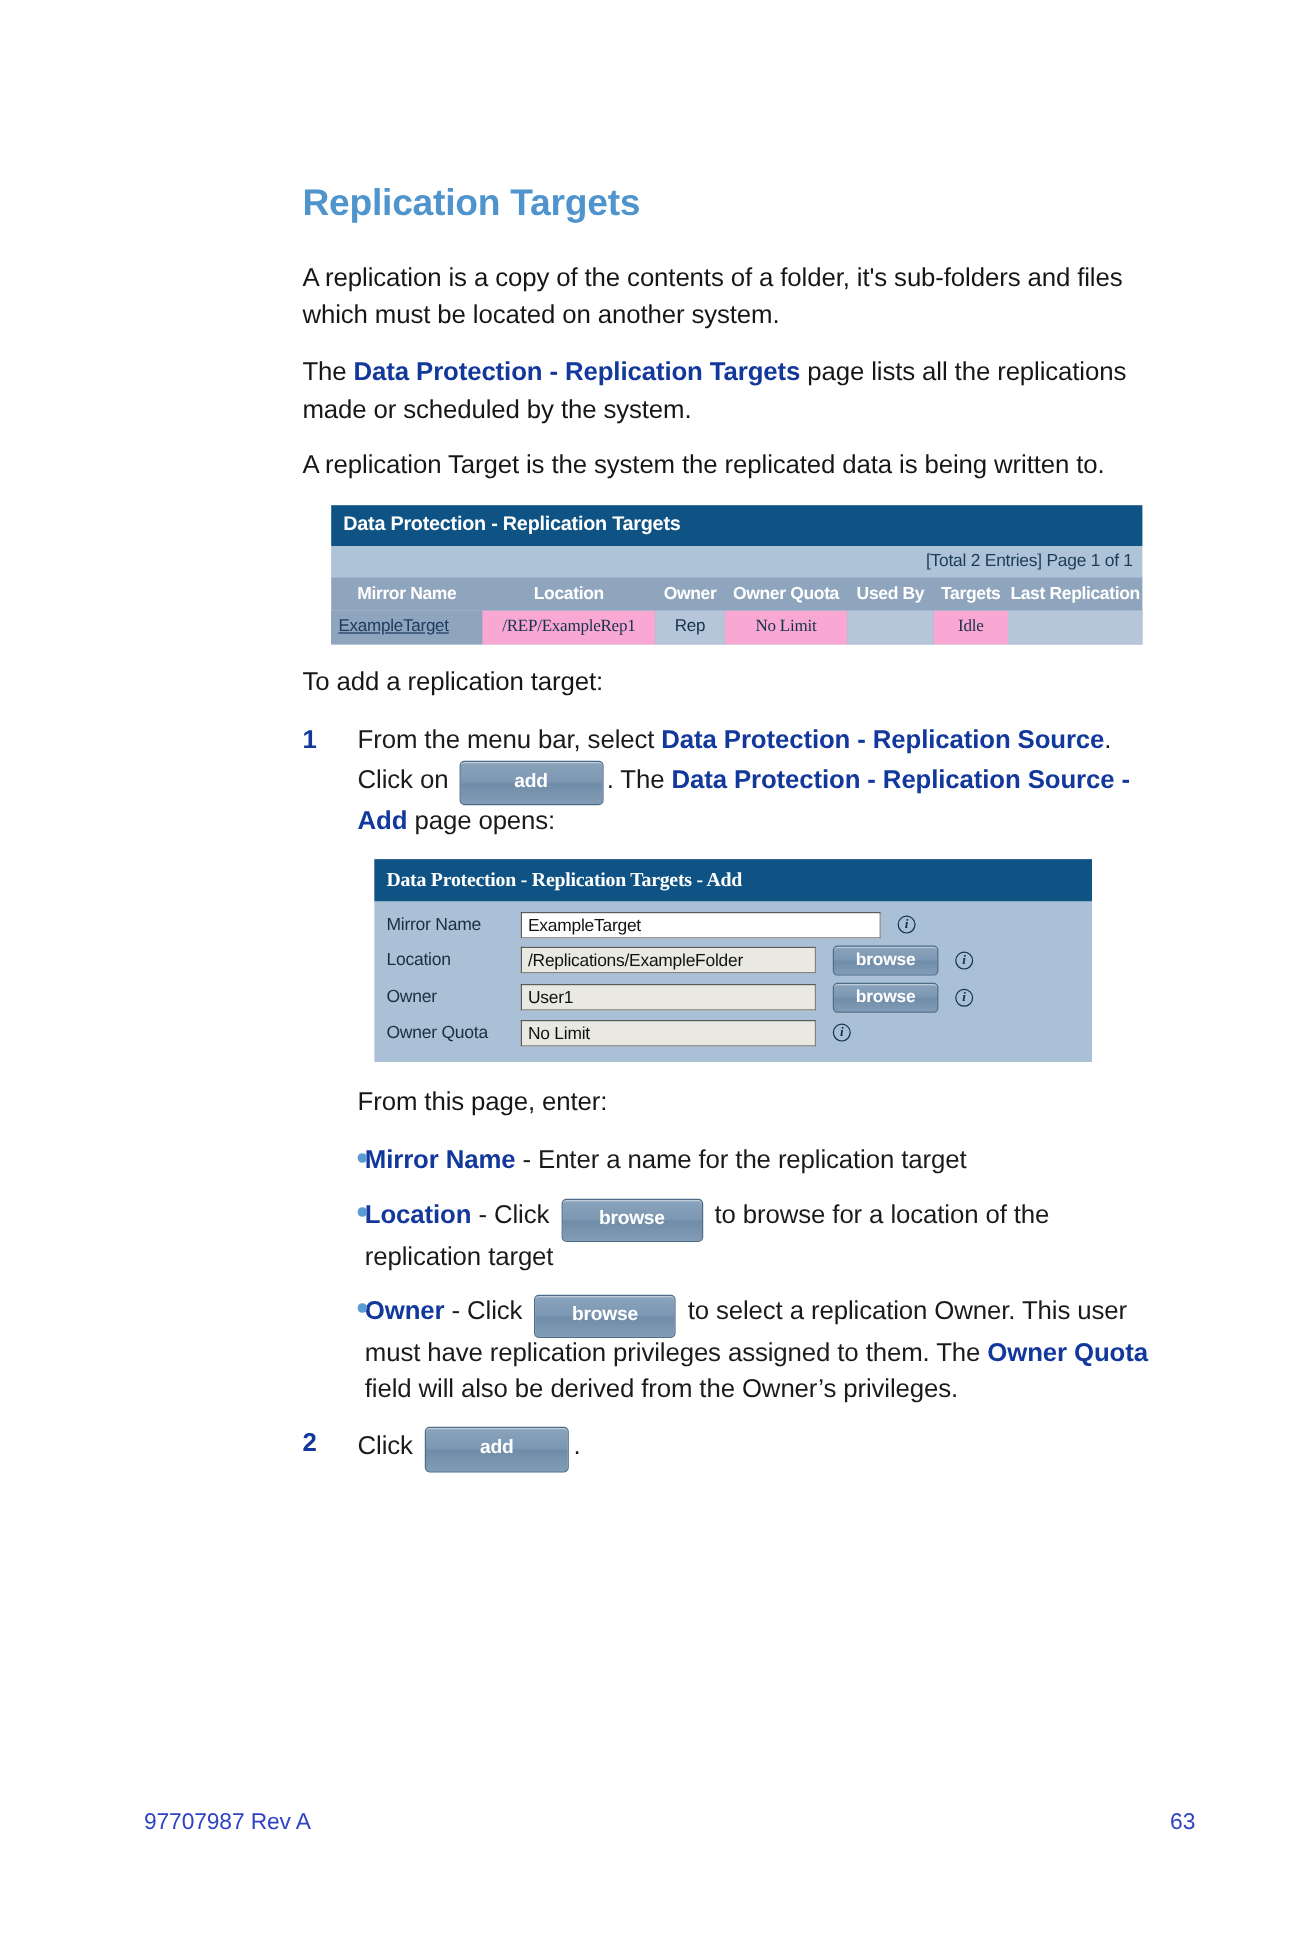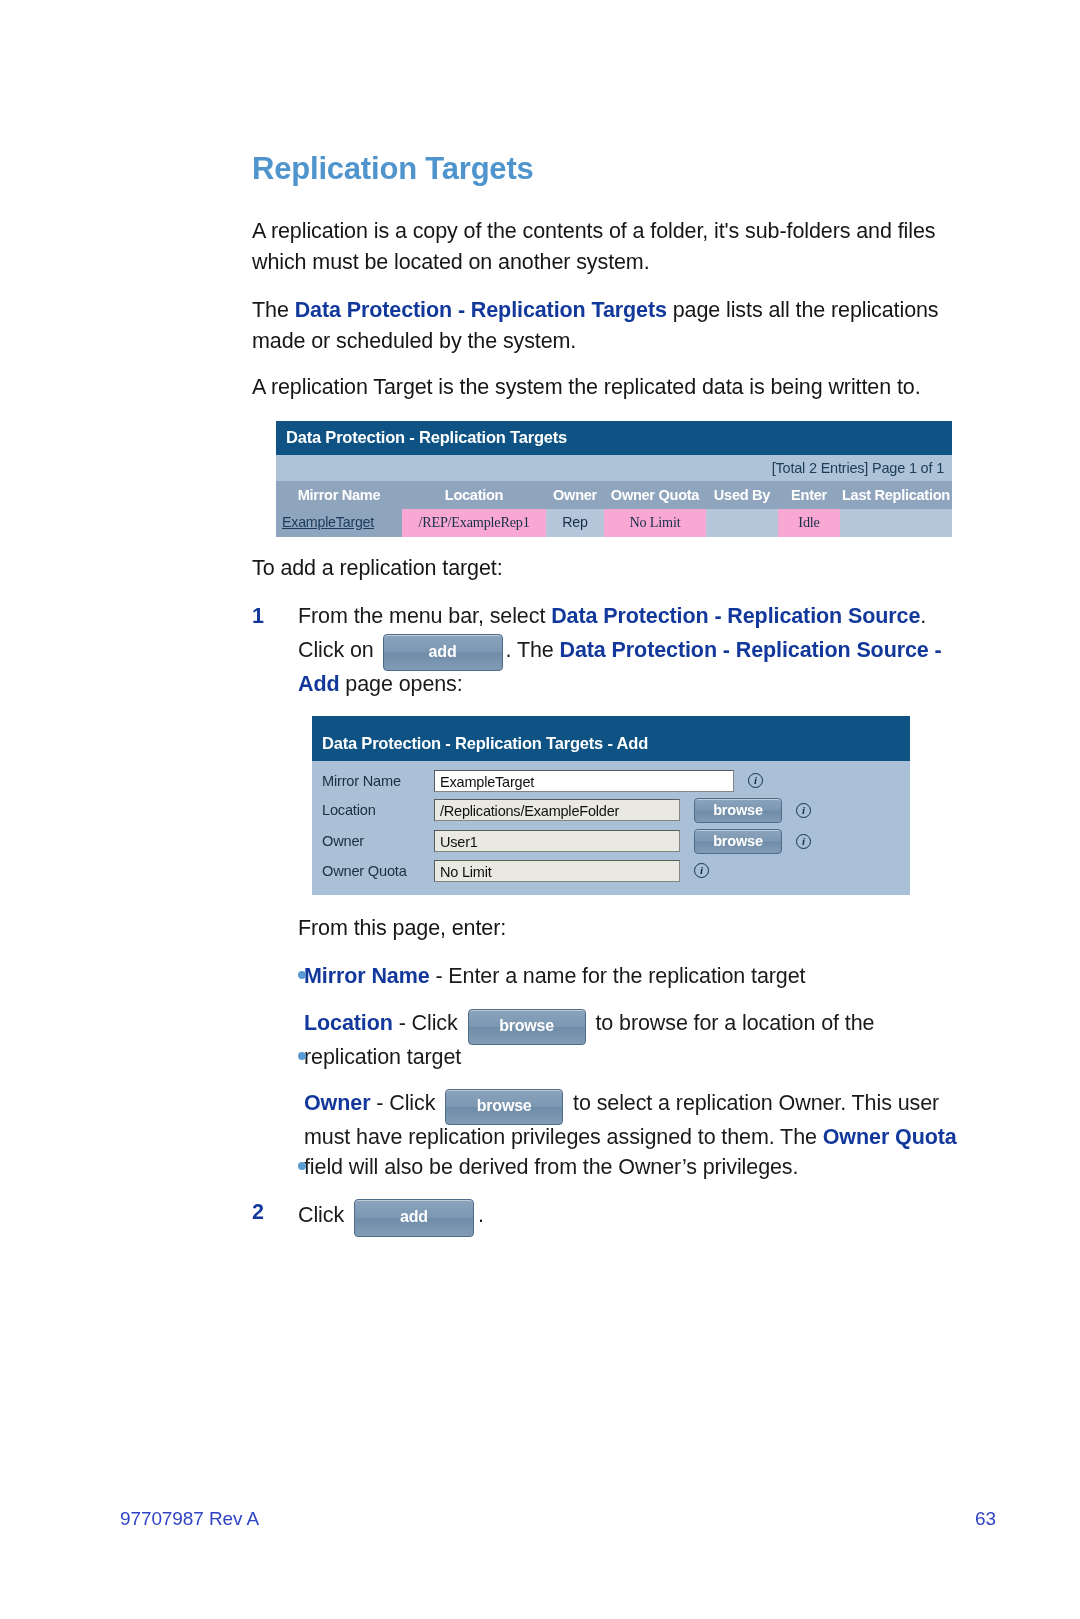--- a/index.html
+++ b/index.html
@@ -171,21 +171,22 @@
 
   
   .ui-shot-form {
     width: 598px;
     margin: 16px 0 18px 60px;
     background: #a9c0d6;
     box-sizing: border-box;
   }
   .ui-shot-form .ui-titlebar {
     font-size: 16.5px;
-    padding: 18px 10px 8px 10px;
+    padding: 7px 10px 8px 10px;
+    font-family: Liberation Serif, serif;
   }
   .form-rows { padding: 6px 0 10px 0; }
   .form-row {
     display: flex;
     align-items: center;
     padding: 3px 0 3px 10px;
   }
   .form-label {
     width: 112px;
     flex: 0 0 112px;
@@ -228,21 +229,20 @@
     text-align: center;
     margin-left: 14px;
     font-family: "Liberation Serif", serif;
     box-sizing: border-box;
   }
 
   
   .bullet {
     display: flex;
     margin: 0 0 14px 0;
-    align-items: flex-end;
   }
   .bullet-dot {
     flex: 0 0 52px;
     width: 52px;
     text-align: left;
     padding-left: 46px;
     box-sizing: border-box;
     line-height: 1.42;
     font-size: 21.5px;
   }
@@ -292,21 +292,21 @@
 
     <div class="ui-shot-table">
       <div class="ui-titlebar">Data Protection - Replication Targets</div>
       <div class="ui-pagebar">[Total 2 Entries] Page 1 of 1</div>
       <div class="ui-colhead">
         <div class="c-mirror">Mirror Name</div>
         <div class="c-loc">Location</div>
         <div class="c-owner">Owner</div>
         <div class="c-quota">Owner Quota</div>
         <div class="c-used">Used By</div>
-        <div class="c-status">Enter</div>
+        <div class="c-status">Targets</div>
         <div class="c-last">Last Replication Time</div>
       </div>
       <div class="ui-datarow">
         <div class="c-mirror cell-name">ExampleTarget</div>
         <div class="c-loc cell-alt">/REP/ExampleRep1</div>
         <div class="c-owner cell-alt2">Rep</div>
         <div class="c-quota cell-alt">No Limit</div>
         <div class="c-used cell-alt2"></div>
         <div class="c-status cell-alt">Idle</div>
         <div class="c-last cell-alt2"></div>

